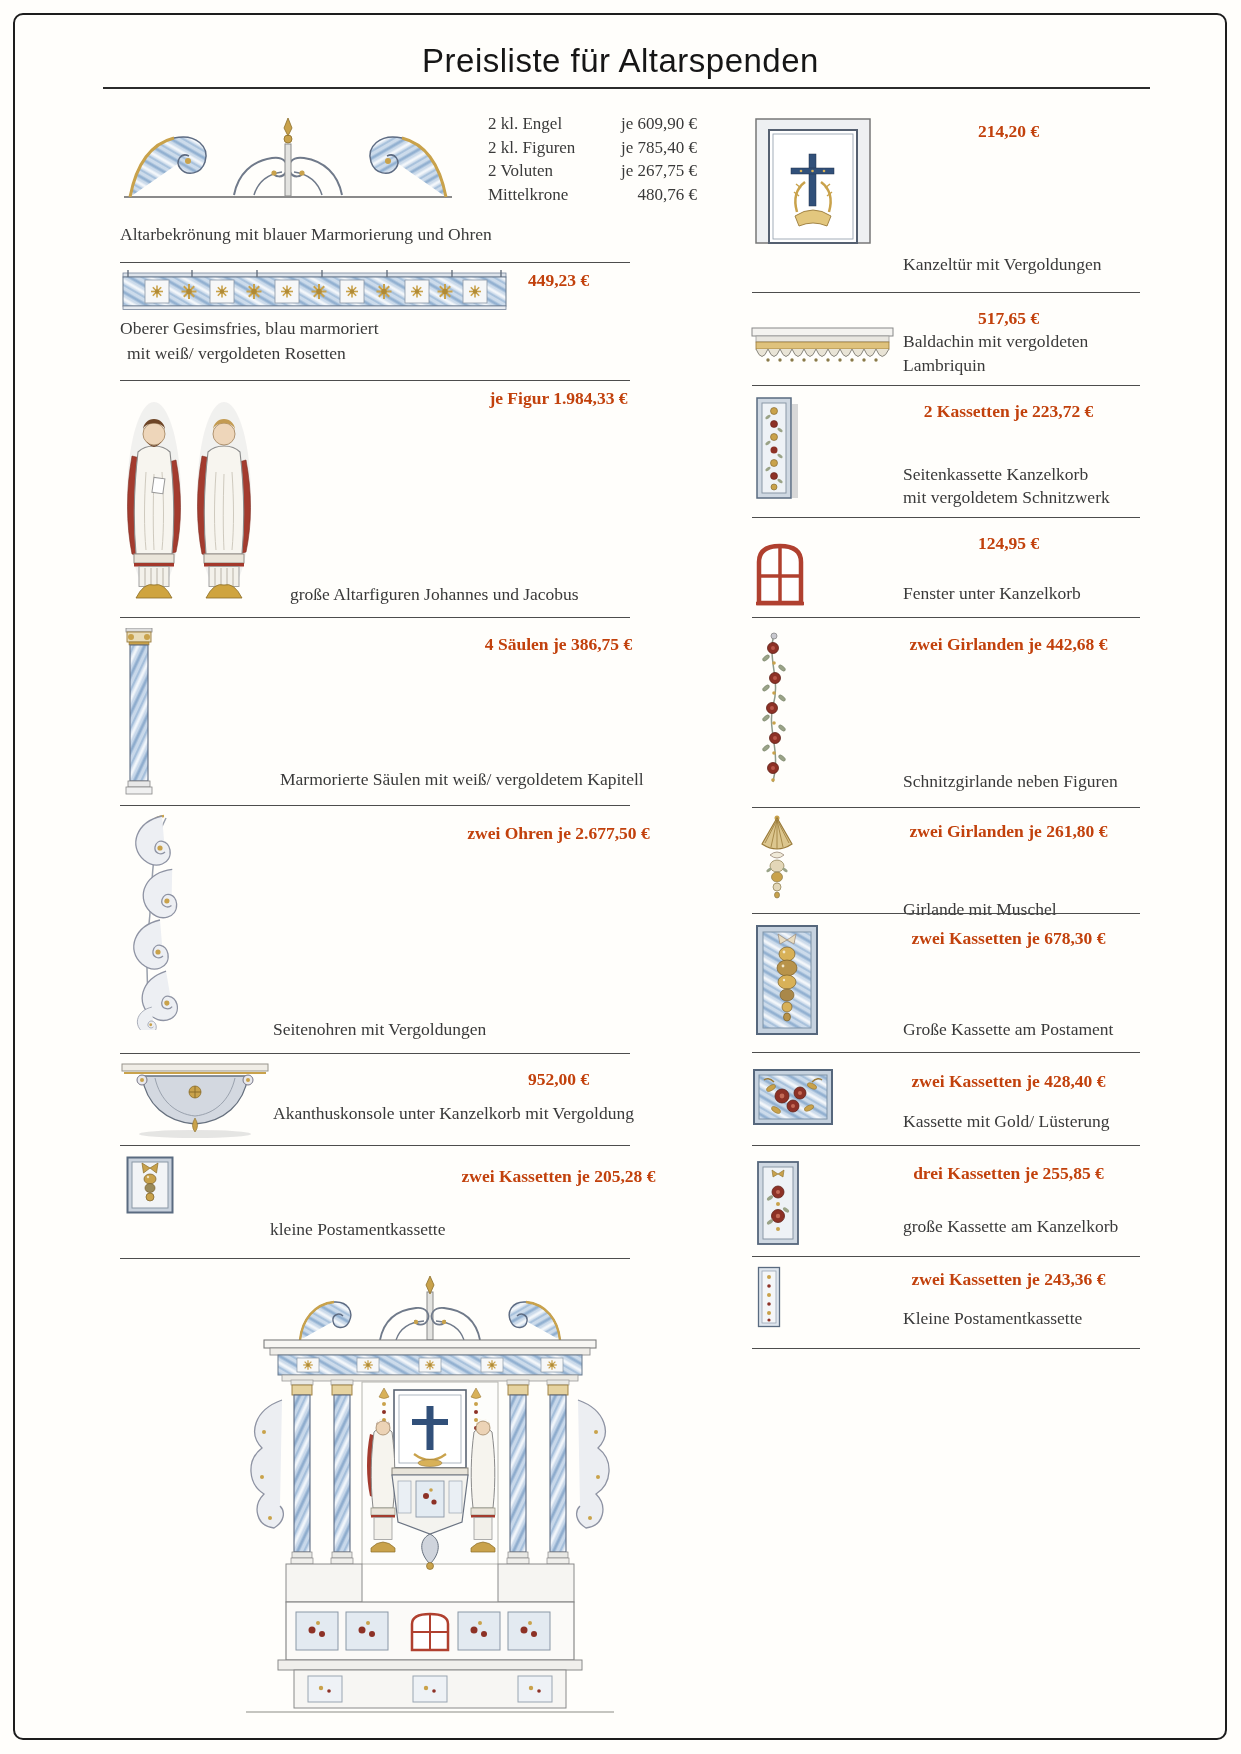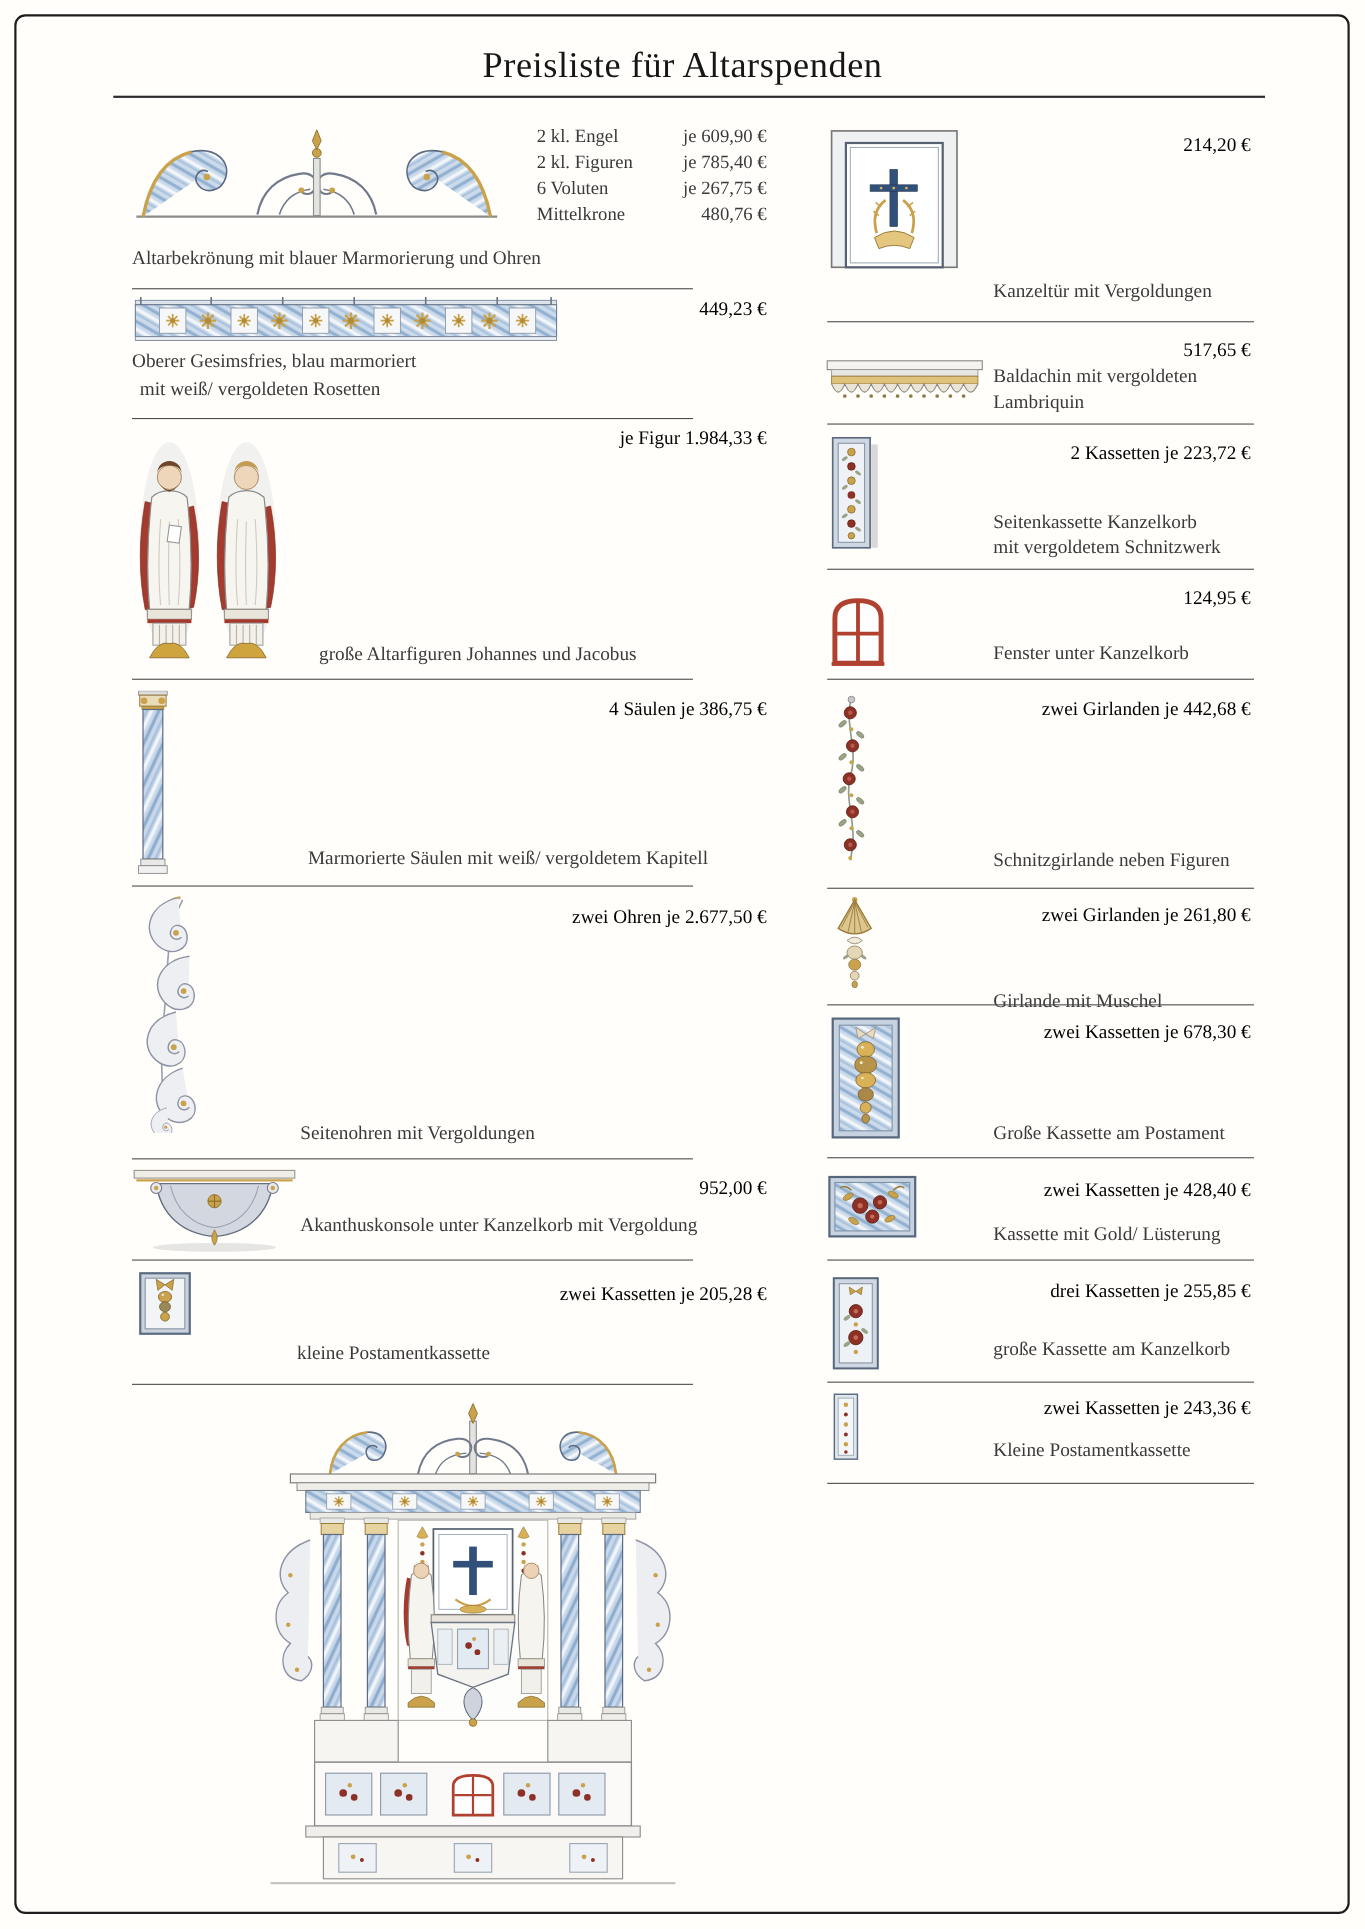--- a/index.html
+++ b/index.html
@@ -2,26 +2,26 @@
 <html><head>
 <meta charset="utf-8">
 <style>
   * { margin:0; padding:0; box-sizing:border-box; }
   html,body { width:1241px; height:1754px; }
   body { background:#ffffff; font-family:"Liberation Serif", serif; }
   .page { position:relative; width:1241px; height:1754px; background:#fffefb; overflow:hidden; }
   .frame { position:absolute; left:13px; top:13px; width:1214px; height:1727px;
            border:2.5px solid #1d1d1d; border-radius:10px; }
   .title { position:absolute; top:42px; left:0; width:100%; text-align:center;
-           font-family:Liberation Serif, serif; font-size:33px; color:#161616; letter-spacing:0.5px; }
+           font-family:Liberation Sans, sans-serif; font-size:33px; color:#161616; letter-spacing:0.5px; }
   .title-rule { position:absolute; left:103px; top:87px; width:1047px; border-top:2px solid #2b2b2b; }
   .rule { position:absolute; border-top:1.8px solid #4d4d4d; }
   .rule.l { left:120px; width:510px; }
   .rule.r { left:752px; width:388px; }
-  .price { position:absolute; font-size:17.5px; color:#000000; text-align:right; white-space:nowrap; }
+  .price { position:absolute; font-size:17.5px; color:#c2410c; text-align:center; white-space:nowrap;font-weight:bold; }
   .price.l { left:420px; width:277px; }
   .price.r { left:880px; width:257px; }
   .caption { position:absolute; font-size:17.5px; color:#3a3a3a; white-space:nowrap; }
   .illo { position:absolute; }
   .price-table { position:absolute; left:488px; top:112px; width:209px; font-size:17px; color:#3a3a3a; }
   .price-table .row { display:flex; justify-content:space-between; line-height:23.5px; }
 </style>
 </head>
 <body>
 
@@ -88,21 +88,21 @@
   <div class="price-table">
     <div class="row">
       <span>2 kl. Engel</span>
       <span>je 609,90 €</span>
     </div>
     <div class="row">
       <span>2 kl. Figuren</span>
       <span>je 785,40 €</span>
     </div>
     <div class="row">
-      <span>6 Voluten</span>
+      <span>2 Voluten</span>
       <span>je 267,75 €</span>
     </div>
     <div class="row">
       <span>Mittelkrone</span>
       <span>480,76 €</span>
     </div>
   </div>
   <div class="caption" style="left:120px;top:224px">Altarbekrönung mit blauer Marmorierung und Ohren</div>
   <div class="rule l" style="top:262px"></div>
 

